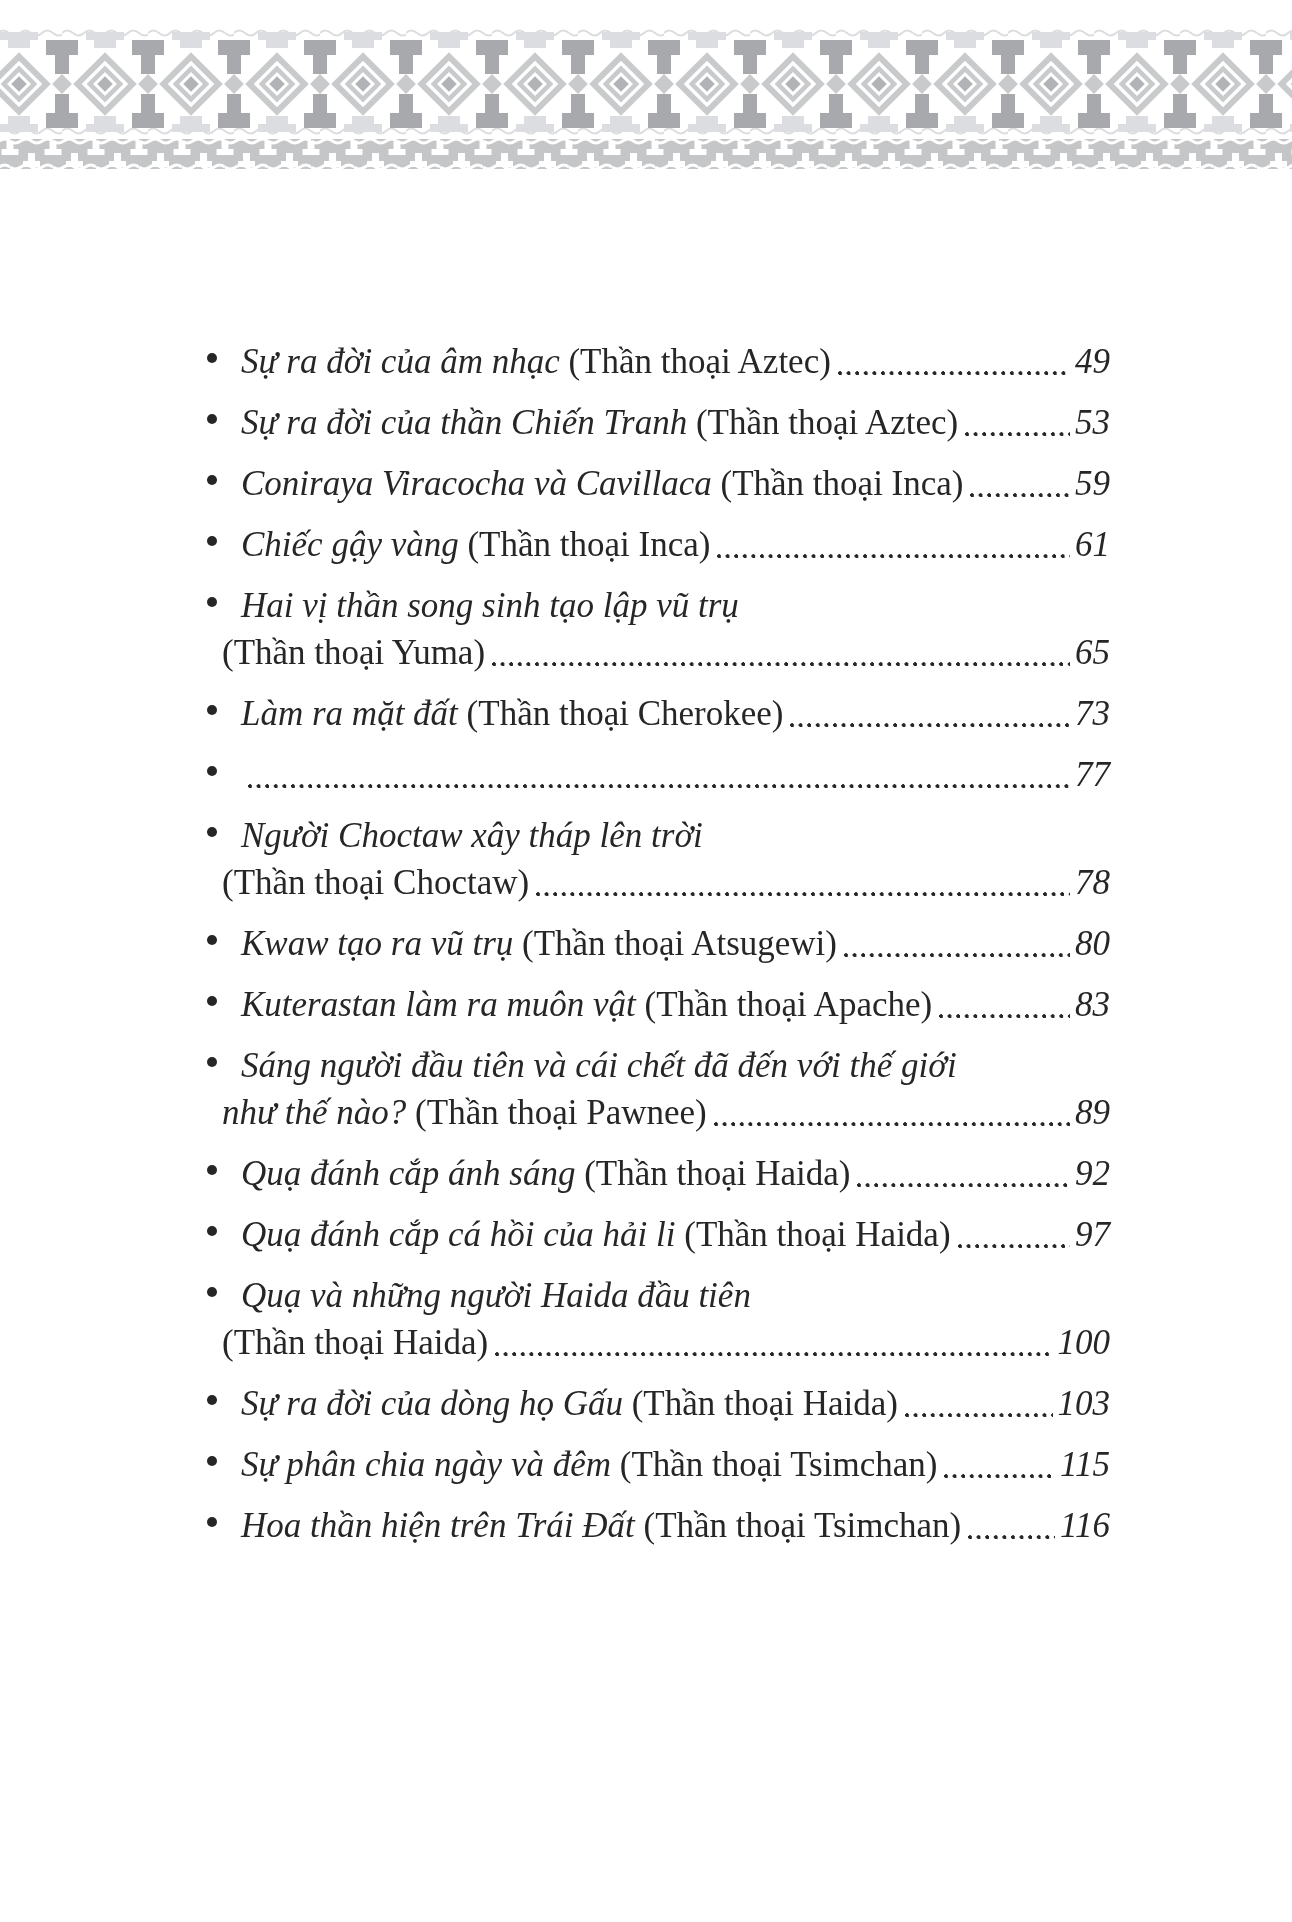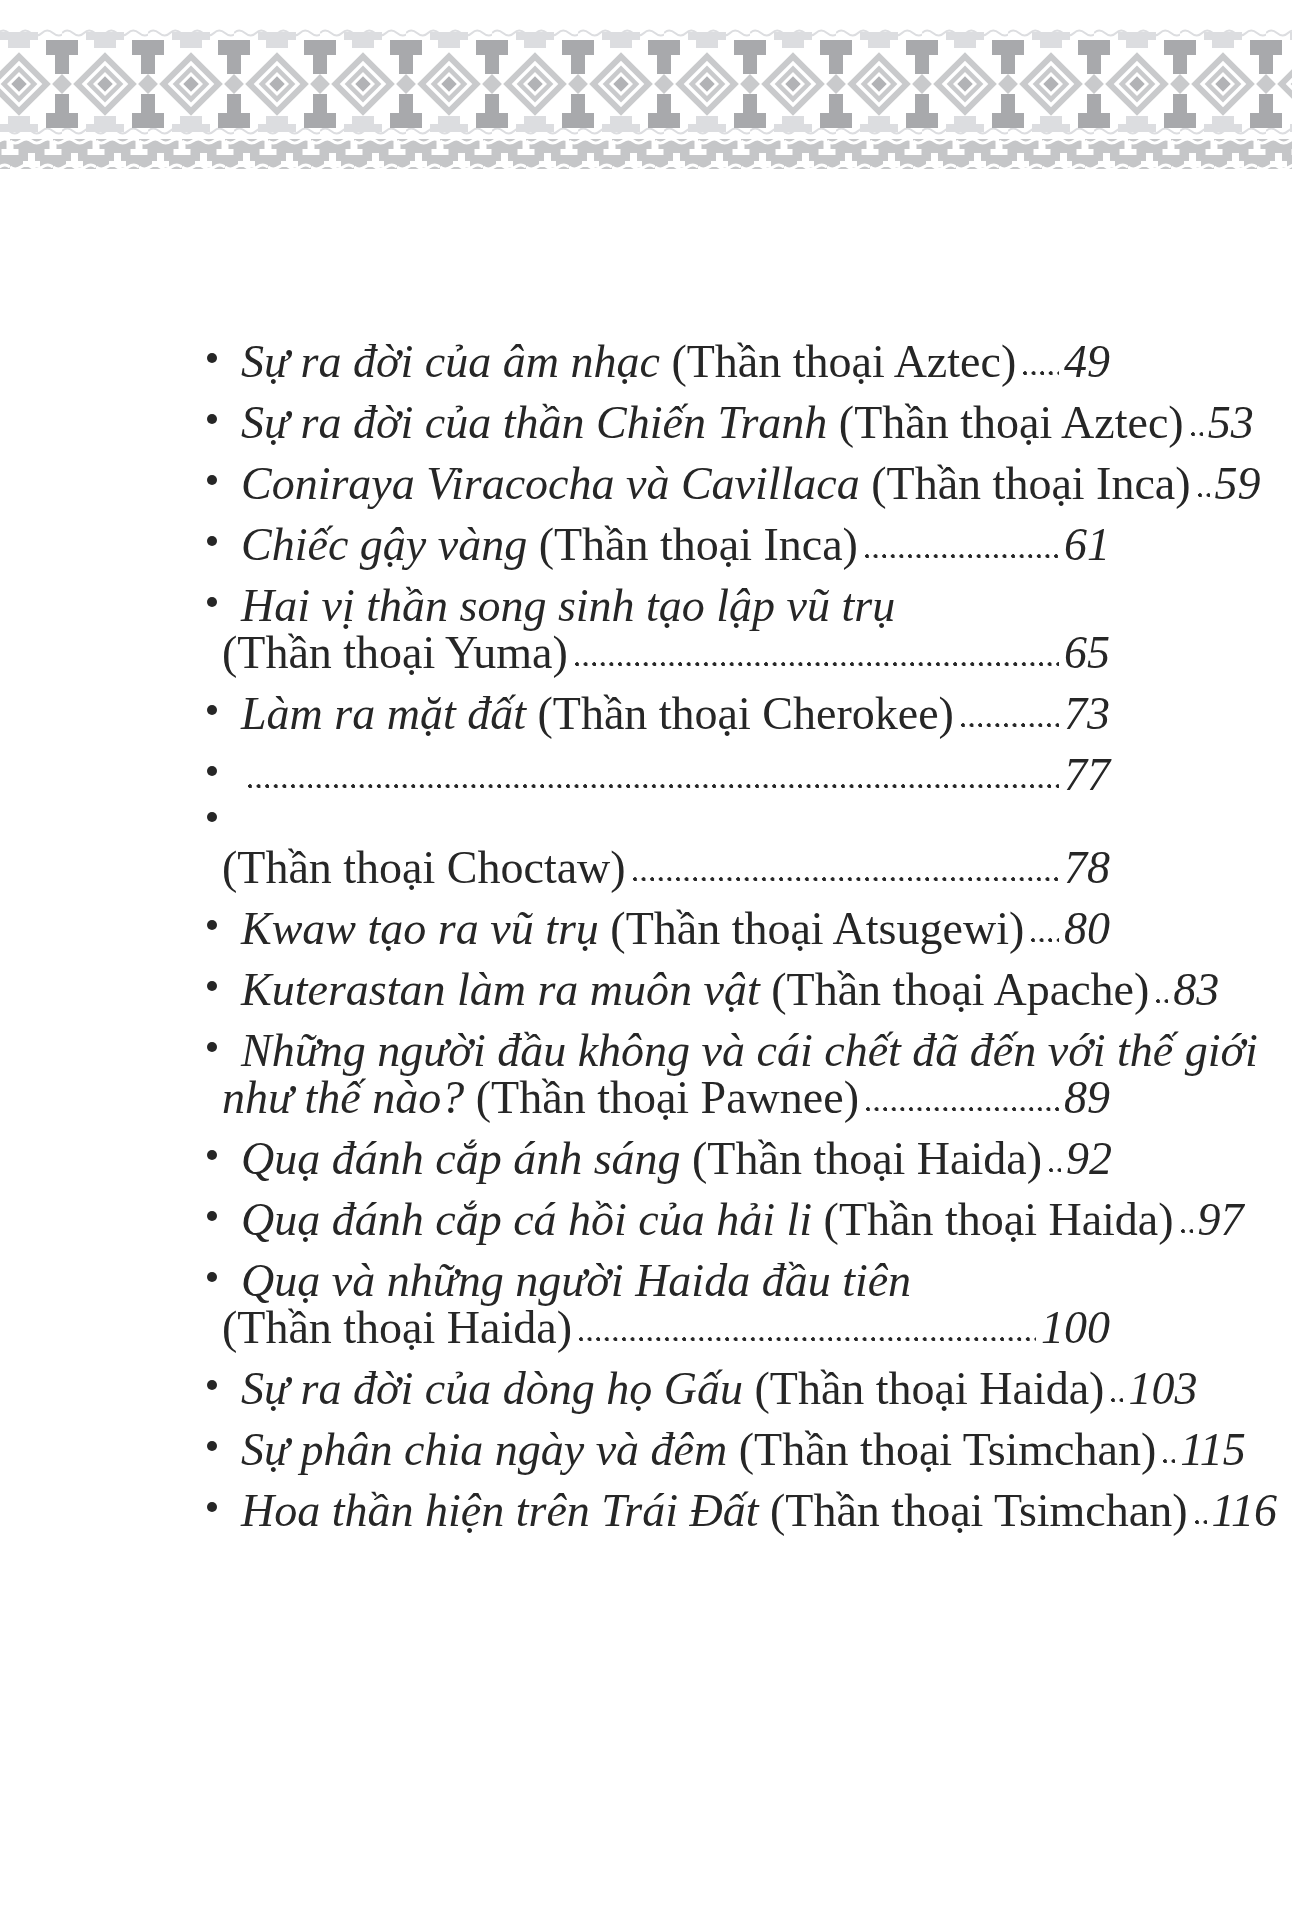--- a/index.html
+++ b/index.html
@@ -27,21 +27,21 @@
   .f-mid{fill:var(--c-mid)}
   .f-light{fill:var(--c-light)}
   .f-faint{fill:var(--c-faint)}
   .f-fringe{fill:var(--c-fringe)}
   .s-faint{stroke:var(--c-faint);fill:none;stroke-width:2}
   .s-white{stroke:#ffffff;fill:none;stroke-width:3}
 
   
   .toc{
     position:absolute;left:207px;right:182px;top:338px;
-    font-size:46px;
+    font-size:35px;
   }
   .toc-entry{margin-bottom:14px;}
   .toc-line{
     display:flex;align-items:flex-end;
     line-height:47px;white-space:nowrap;
   }
   .toc-line.cont{padding-left:15px;}
   .bullet-dot{
     flex:none;width:10px;height:10px;border-radius:50%;
     background:var(--ink);align-self:flex-end;
@@ -168,20 +168,21 @@
       <div class="toc-entry">
         <div class="toc-line">
           <span class="bullet-dot"></span>
           <span class="leader"></span>
           <span class="page-num">77</span>
         </div>
       </div>
       <div class="toc-entry">
         <div class="toc-line">
           <span class="bullet-dot"></span>
+          <span class="entry-text"><span class="it">Người Choctaw xây tháp lên trời</span></span>
         </div>
         <div class="toc-line cont">
           <span class="entry-text"><span class="rm">(Thần thoại Choctaw)</span></span>
           <span class="leader"></span>
           <span class="page-num">78</span>
         </div>
       </div>
       <div class="toc-entry">
         <div class="toc-line">
           <span class="bullet-dot"></span>
@@ -194,21 +195,21 @@
         <div class="toc-line">
           <span class="bullet-dot"></span>
           <span class="entry-text"><span class="it">Kuterastan làm ra muôn vật</span><span class="rm"> (Thần thoại Apache)</span></span>
           <span class="leader"></span>
           <span class="page-num">83</span>
         </div>
       </div>
       <div class="toc-entry">
         <div class="toc-line">
           <span class="bullet-dot"></span>
-          <span class="entry-text"><span class="it">Những người đầu không và cái chết đã đến với thế giới</span></span>
+          <span class="entry-text"><span class="it">Sáng người đầu tiên và cái chết đã đến với thế giới</span></span>
         </div>
         <div class="toc-line cont">
           <span class="entry-text"><span class="it">như thế nào?</span><span class="rm"> (Thần thoại Pawnee)</span></span>
           <span class="leader"></span>
           <span class="page-num">89</span>
         </div>
       </div>
       <div class="toc-entry">
         <div class="toc-line">
           <span class="bullet-dot"></span>

